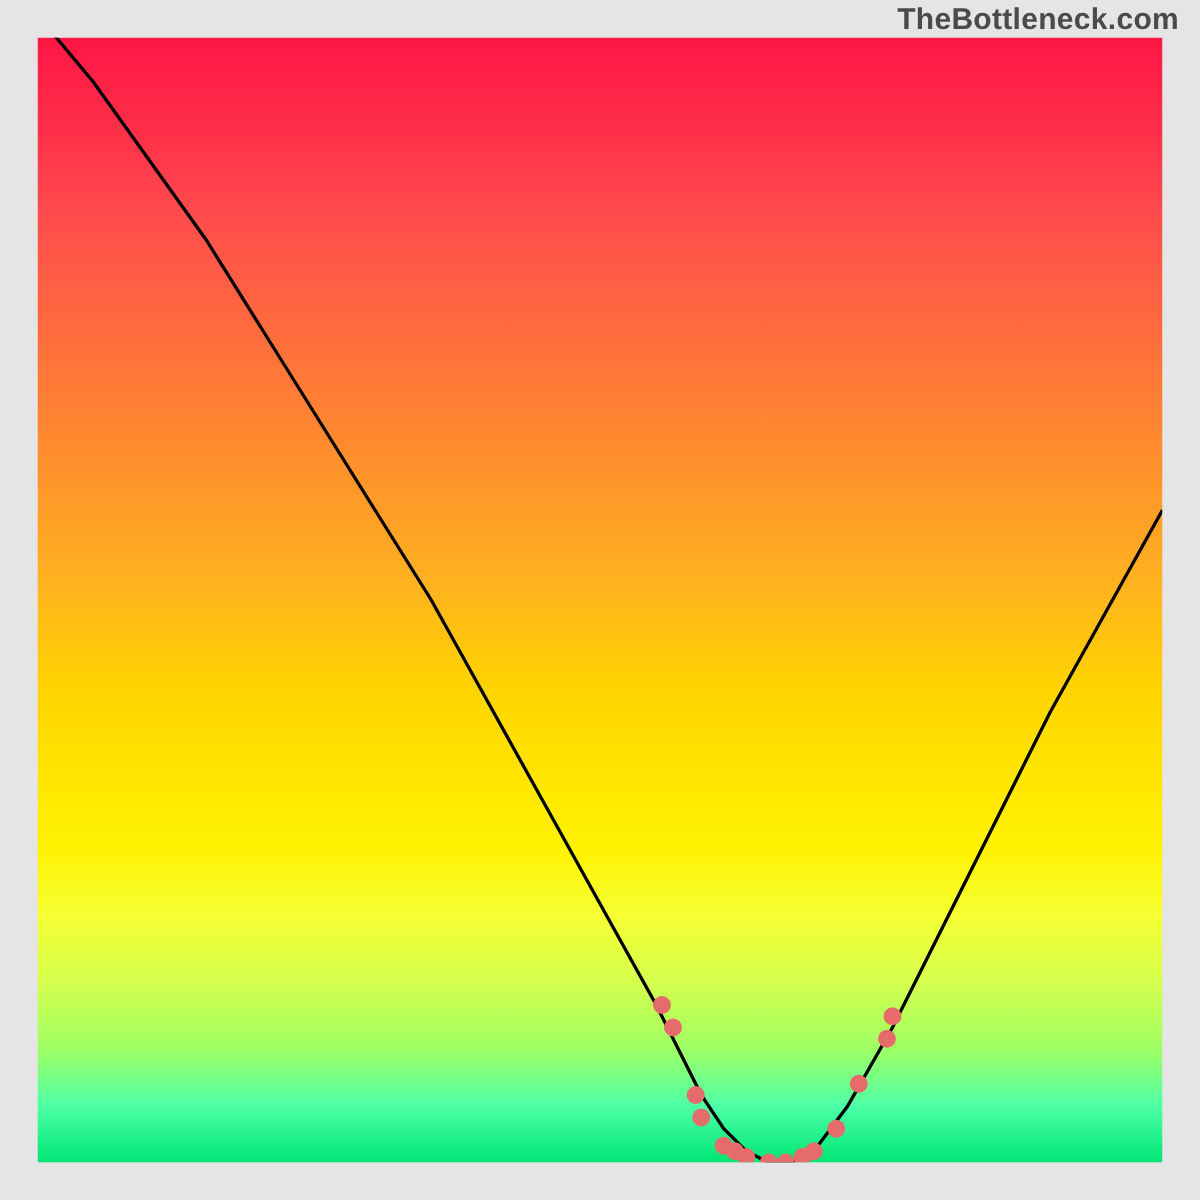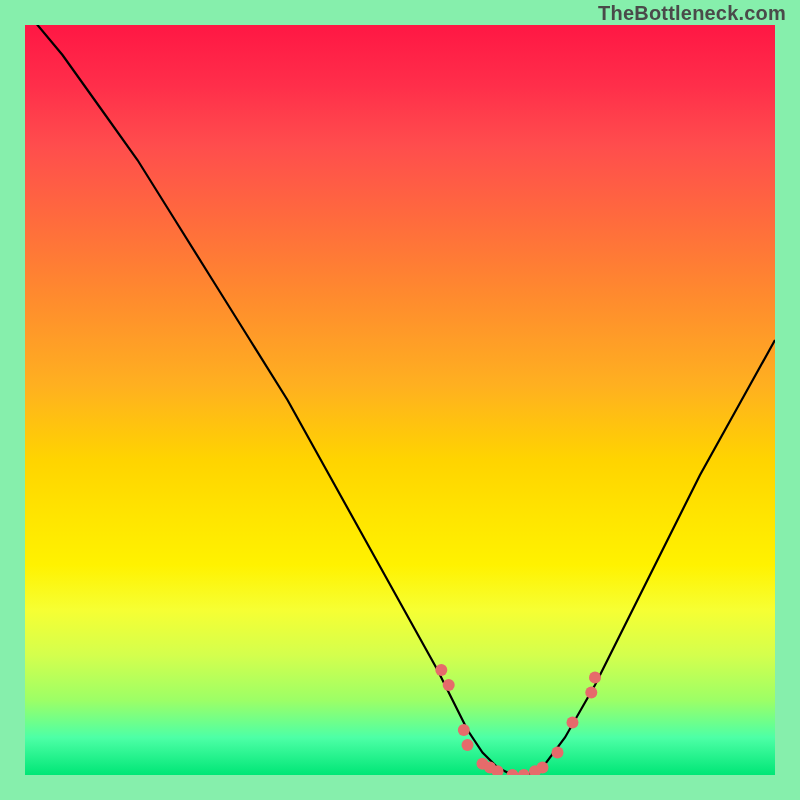--- a/index.html
+++ b/index.html
@@ -8,21 +8,21 @@
     width: 800px;
     height: 800px;
     background: #000;
     font-family: Arial, Helvetica, sans-serif;
     overflow: hidden;
   }
   .frame {
     position: relative;
     width: 800px;
     height: 800px;
-    background: #86efac;
+    background: #e5e5e5;
     text-decoration: underline;
   }
   .plot {
     position: absolute;
     left: 25px;
     top: 25px;
     width: 750px;
     height: 750px;
     overflow: hidden;
   }

